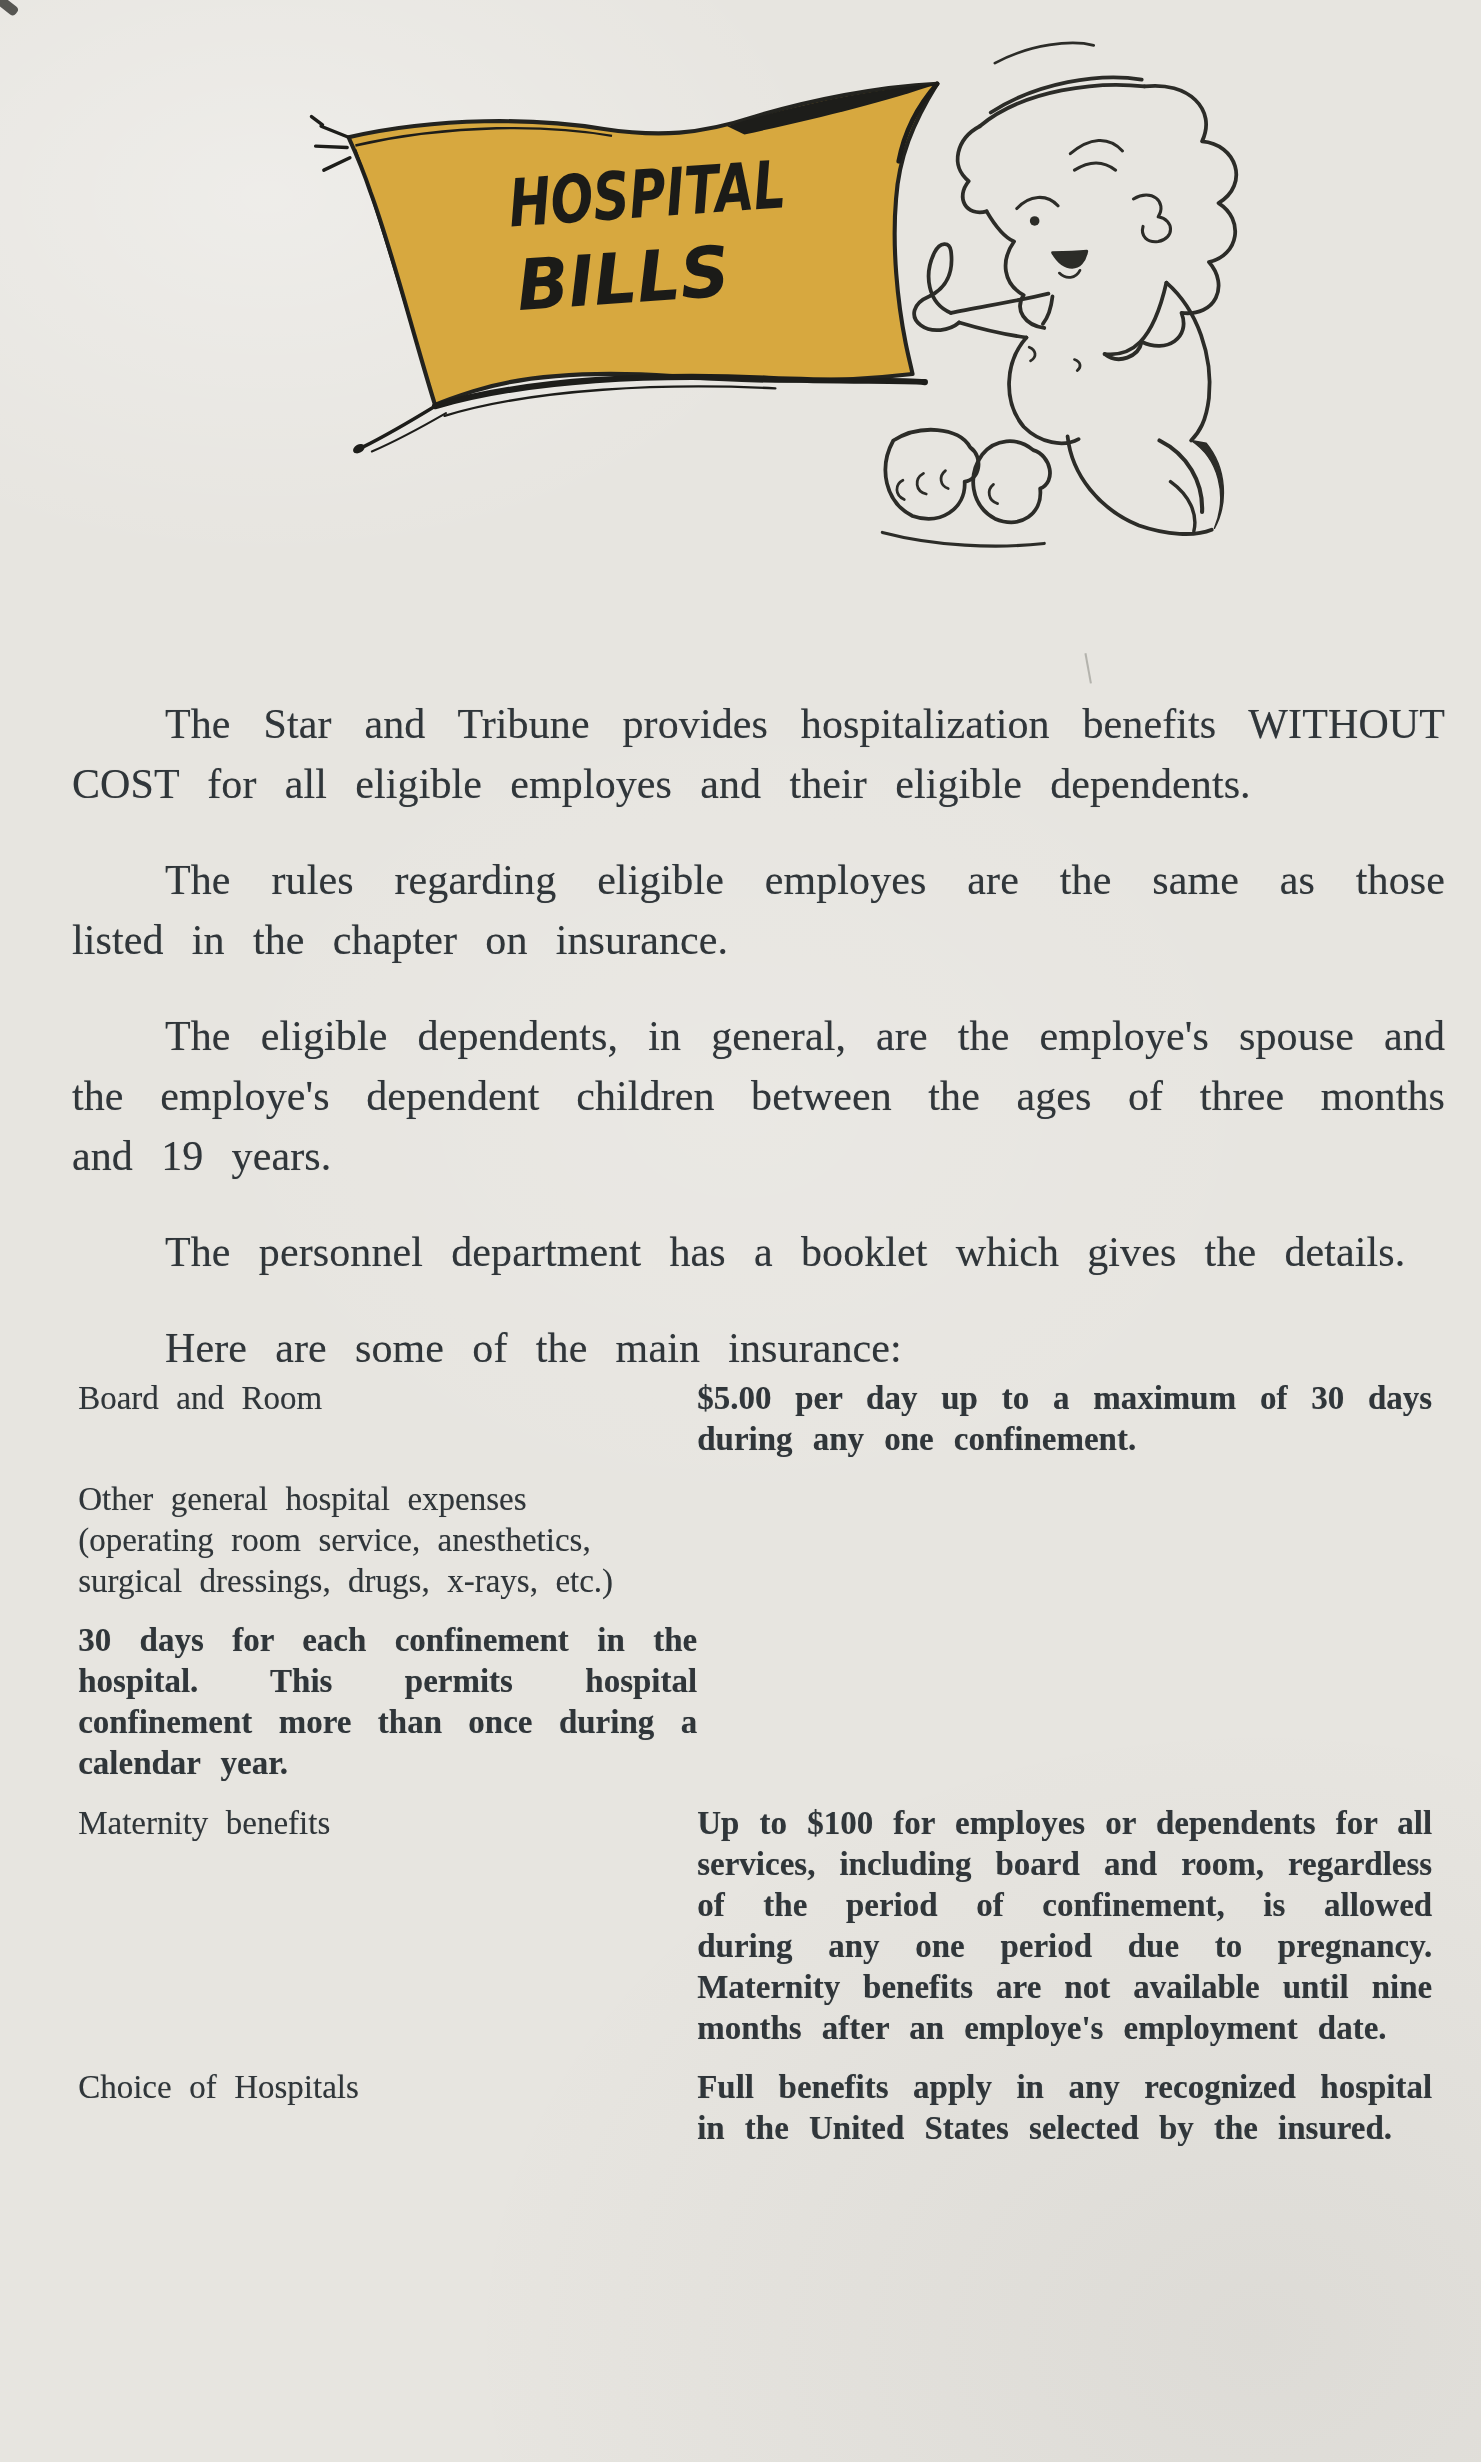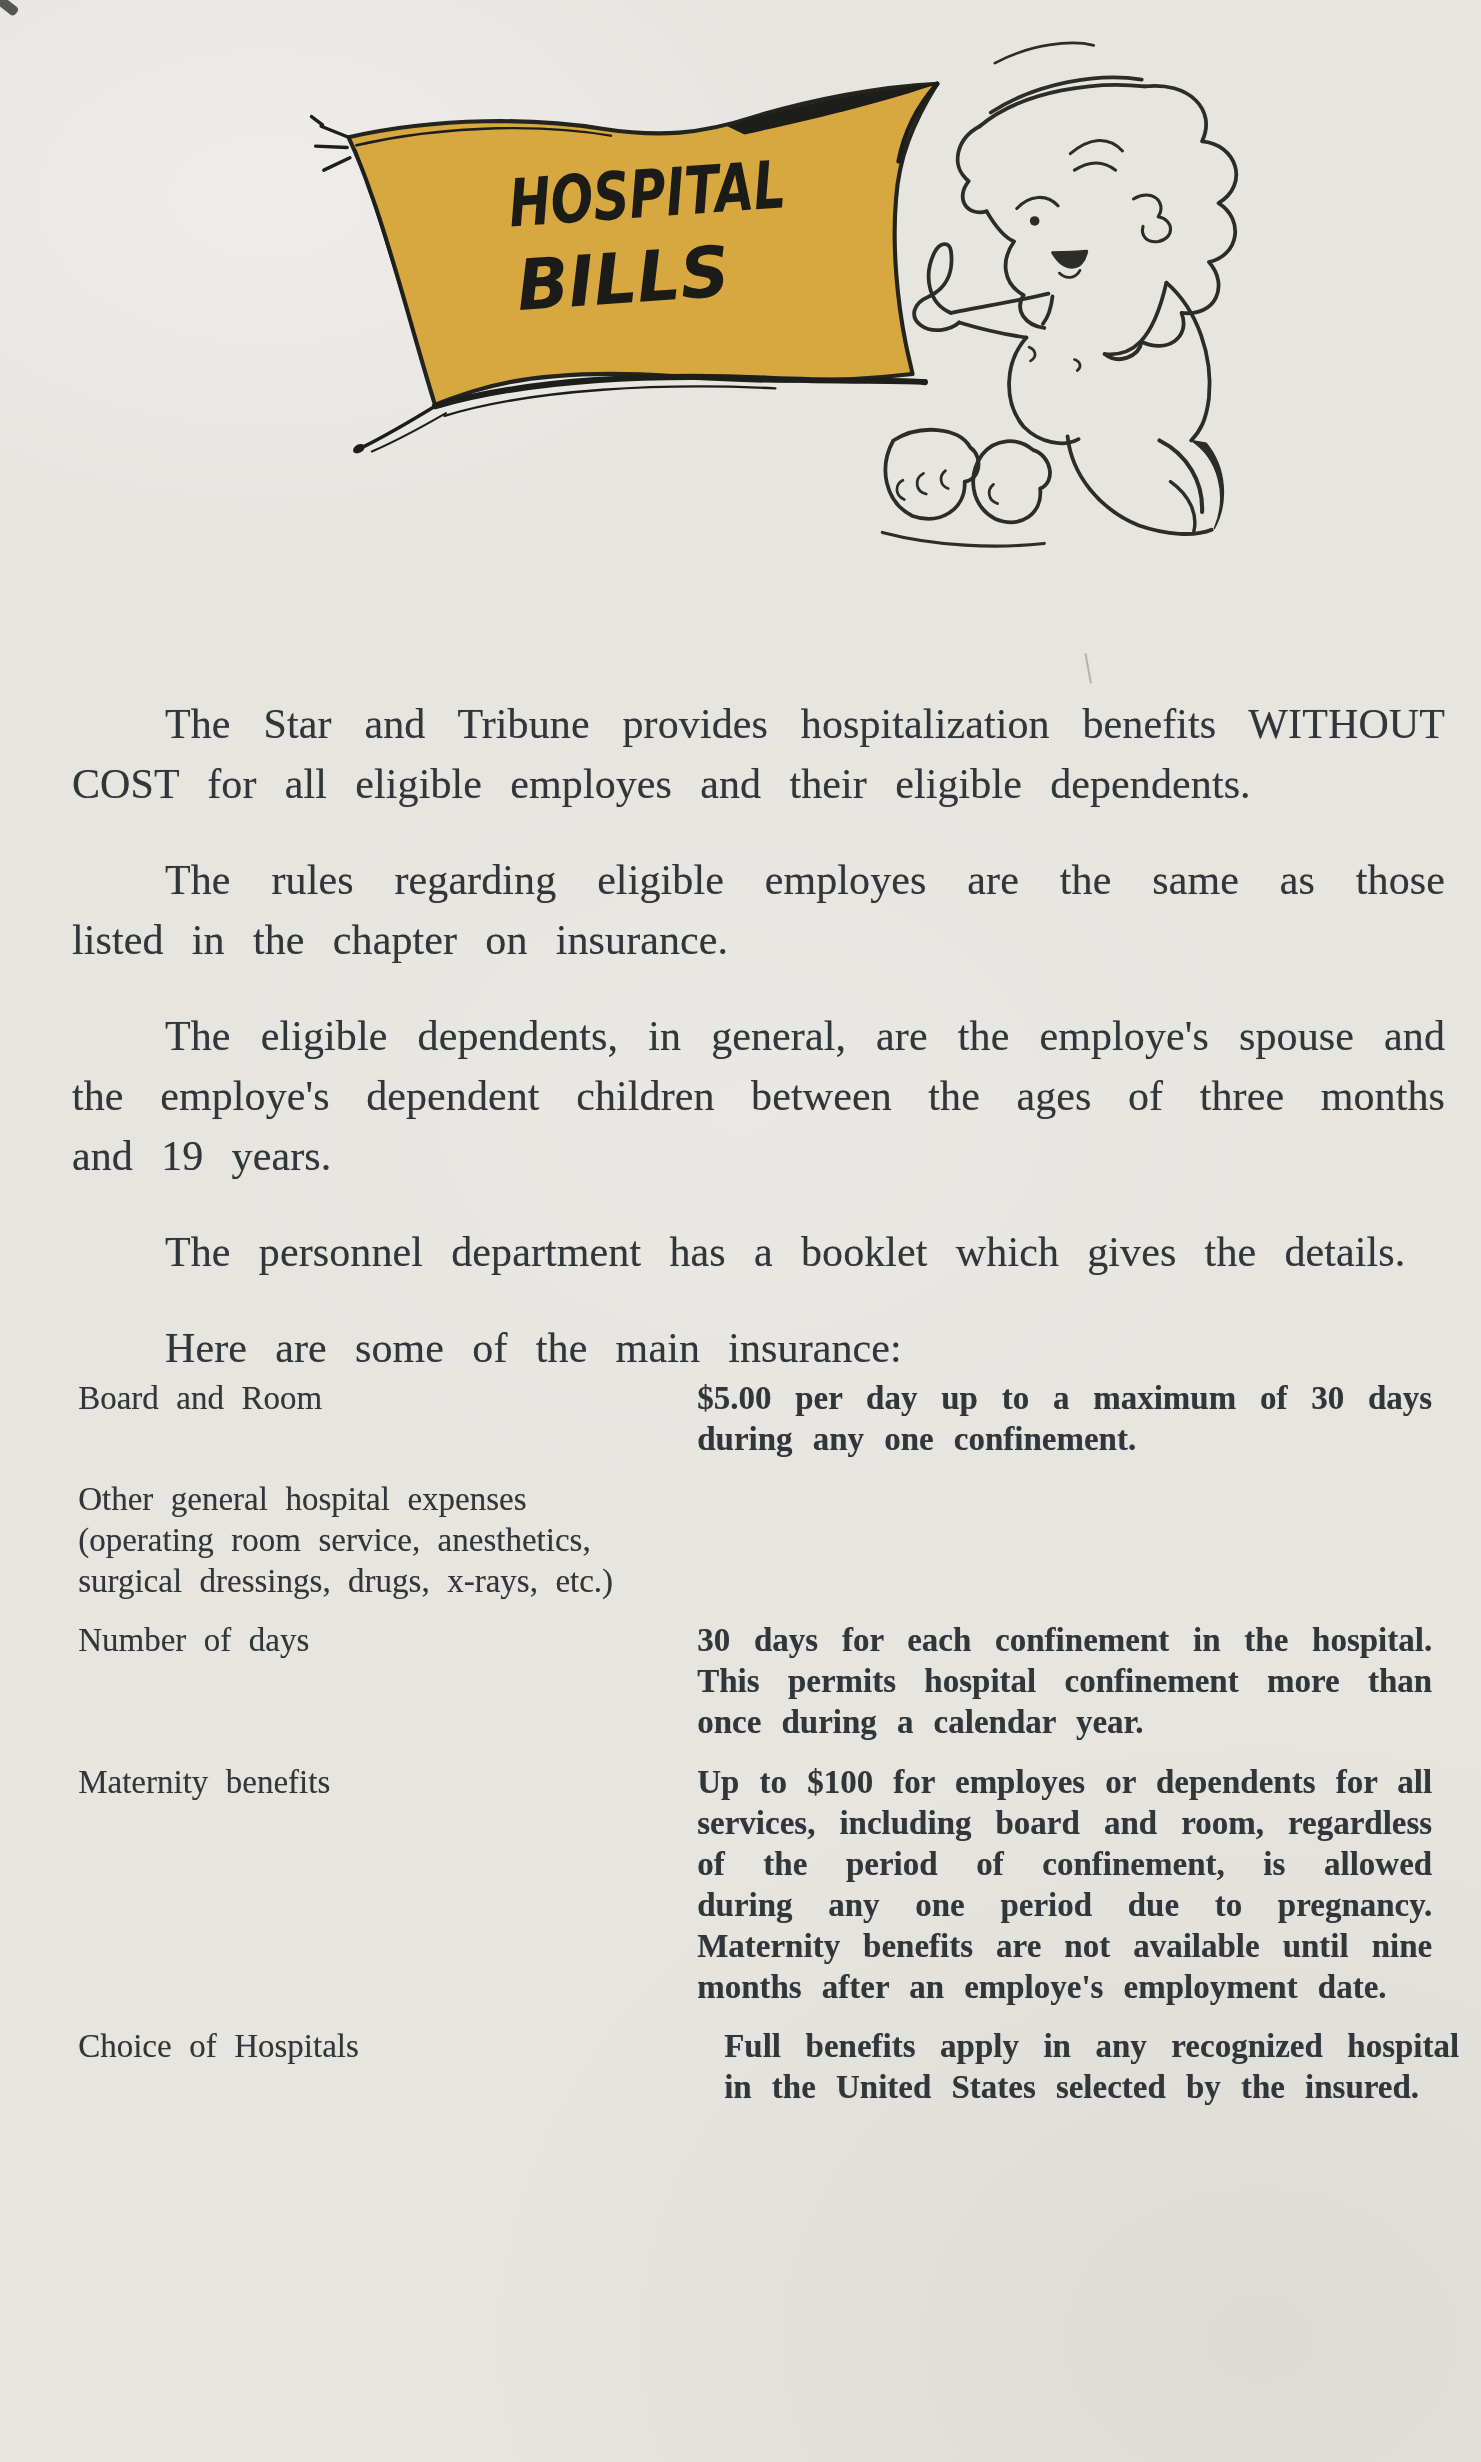--- a/index.html
+++ b/index.html
@@ -49,21 +49,21 @@
   .benefits {
     font-size: 33px;
     line-height: 41px;
     text-shadow: 0 0 0.7px rgba(48,54,58,0.4);
   }
   .benefit-row {
     display: grid;
     grid-template-columns: 619px 735px;
     margin: 0 0 18.5px 6.2px;
   }
-  .benefit-row:last-child { margin-bottom: 0; gap: 27px; }
+  .benefit-row:last-child { margin-bottom: 0; }
   .benefit-label {
     padding-right: 82px;
     word-spacing: 0.28em;
   }
   .benefit-value {
     text-align: justify;
     word-spacing: 0.36em;
     font-weight: bold;
   }
 </style>
@@ -198,21 +198,20 @@
 
     <div class="benefits">
       <div class="benefit-row">
         <div class="benefit-label">Board and Room</div>
         <div class="benefit-value">$5.00 per day up to a maximum of 30 days during any one confinement.</div>
       </div>
       <div class="benefit-row">
         <div class="benefit-label">Other general hospital expenses (operating room service, anesthetics, surgical dressings, drugs, x-rays, etc.)</div>
       </div>
       <div class="benefit-row">
-        <div class="benefit-label">Number of days</div>
         <div class="benefit-value">30 days for each confinement in the hospital. This permits hospital confinement more than once during a calendar year.</div>
       </div>
       <div class="benefit-row">
         <div class="benefit-label">Maternity benefits</div>
         <div class="benefit-value">Up to $100 for employes or dependents for all services, including board and room, regardless of the period of confinement, is allowed during any one period due to pregnancy. Maternity benefits are not available until nine months after an employe's employment date.</div>
       </div>
       <div class="benefit-row">
         <div class="benefit-label">Choice of Hospitals</div>
         <div class="benefit-value">Full benefits apply in any recognized hospital in the United States selected by the insured.</div>
       </div>

